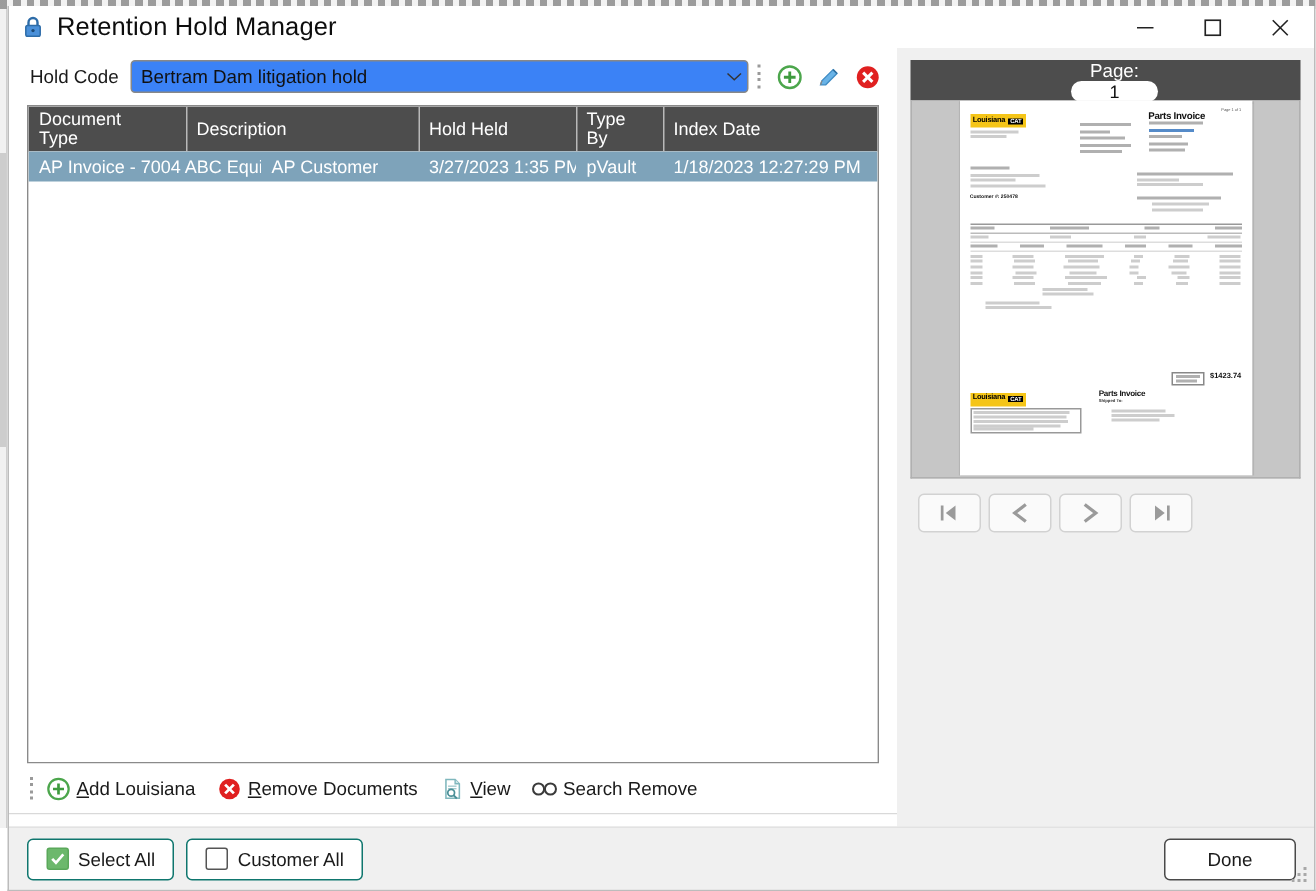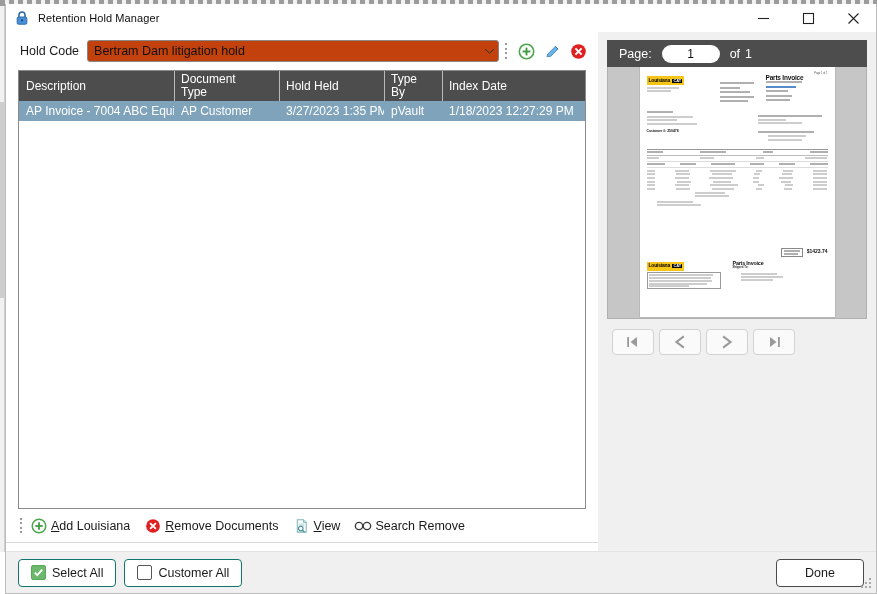--- a/index.html
+++ b/index.html
@@ -41,21 +41,21 @@
 
   
   #titlebar {
     height: 28px; flex: 0 0 28px;
     background: #ffffff;
     display: flex; align-items: center;
     position: relative;
   }
   #lock-icon { margin-left: 8px; width: 16px; height: 16px; flex: 0 0 16px; }
   #title-text {
-    margin-left: 8px; font-size: 11px; color: #0d0d0d;
+    margin-left: 8px; font-size: 17px; color: #0d0d0d;
     letter-spacing: .1px;
   }
   .win-btn {
     position: absolute; top: 0; height: 28px; width: 45px;
     display: flex; align-items: center; justify-content: center;
     cursor: default;
   }
   .win-btn svg { display: block; }
   #btn-min { right: 90px; }
   #btn-max { right: 45px; }
@@ -80,21 +80,21 @@
   
   #holdcode-row {
     height: 38px; flex: 0 0 38px;
     display: flex; align-items: center;
     padding-left: 14px;
   }
   #holdcode-label { font-size: 12.5px; margin-right: 8px; }
   #holdcode-combo {
     width: 412px; height: 22px;
     border: 1px solid #888888; border-radius: 3px;
-    background: #c2410c;
+    background: #3b82f6;
     display: flex; align-items: center;
     position: relative;
     gap: 14px;
   }
   #holdcode-value {
     padding-left: 6px; font-size: 12.5px; color: #111; flex: 1 1 auto;
     white-space: nowrap; overflow: hidden;
   }
   #holdcode-arrow {
     width: 18px; display: flex; align-items: center; justify-content: center;
@@ -191,20 +191,21 @@
     justify-content: center; font-size: 12.5px; cursor: default;
   }
   #grip { position: absolute; right: 3px; bottom: 3px; width: 12px; height: 12px; }
 
   
   #page-bar {
     height: 27px; margin: 0 9px;
     background: #4d4d4d; color: #ffffff;
     display: flex; align-items: center; padding-left: 12px;
     font-size: 12.5px;
+    flex-direction: column;
   }
   #page-input {
     width: 58px; height: 18px; background: #ffffff; color: #111;
     border-radius: 9px; margin-left: 10px; margin-right: 10px;
     display: flex; align-items: center; justify-content: center;
     font-size: 12px;
   }
   #page-of { margin-right: 5px; }
   #preview-area {
     margin: 0 9px; height: 252px;
@@ -326,28 +327,28 @@
           <svg width="17" height="17" viewBox="0 0 17 17">
             <circle cx="8.5" cy="8.5" r="7.3" fill="#e02020"></circle>
             <line x1="5.4" y1="5.4" x2="11.6" y2="11.6" stroke="#ffffff" stroke-width="2"></line>
             <line x1="11.6" y1="5.4" x2="5.4" y2="11.6" stroke="#ffffff" stroke-width="2"></line>
           </svg>
         </div>
       </div>
 
       <div id="grid-wrap">
         <div id="grid-head">
-          <div class="hcell" style="width:155px">
-            <span>Description</span>
-          </div>
           <div class="hcell" style="width:105px">
             <div>
               <span>Document</span>
               <span>Type</span>
             </div>
+          </div>
+          <div class="hcell" style="width:155px">
+            <span>Description</span>
           </div>
           <div class="hcell" style="width:105px">
             <span>Hold Held</span>
           </div>
           <div class="hcell" style="width:58px">
             <div>
               <span>Type</span>
               <span>By</span>
             </div>
           </div>

